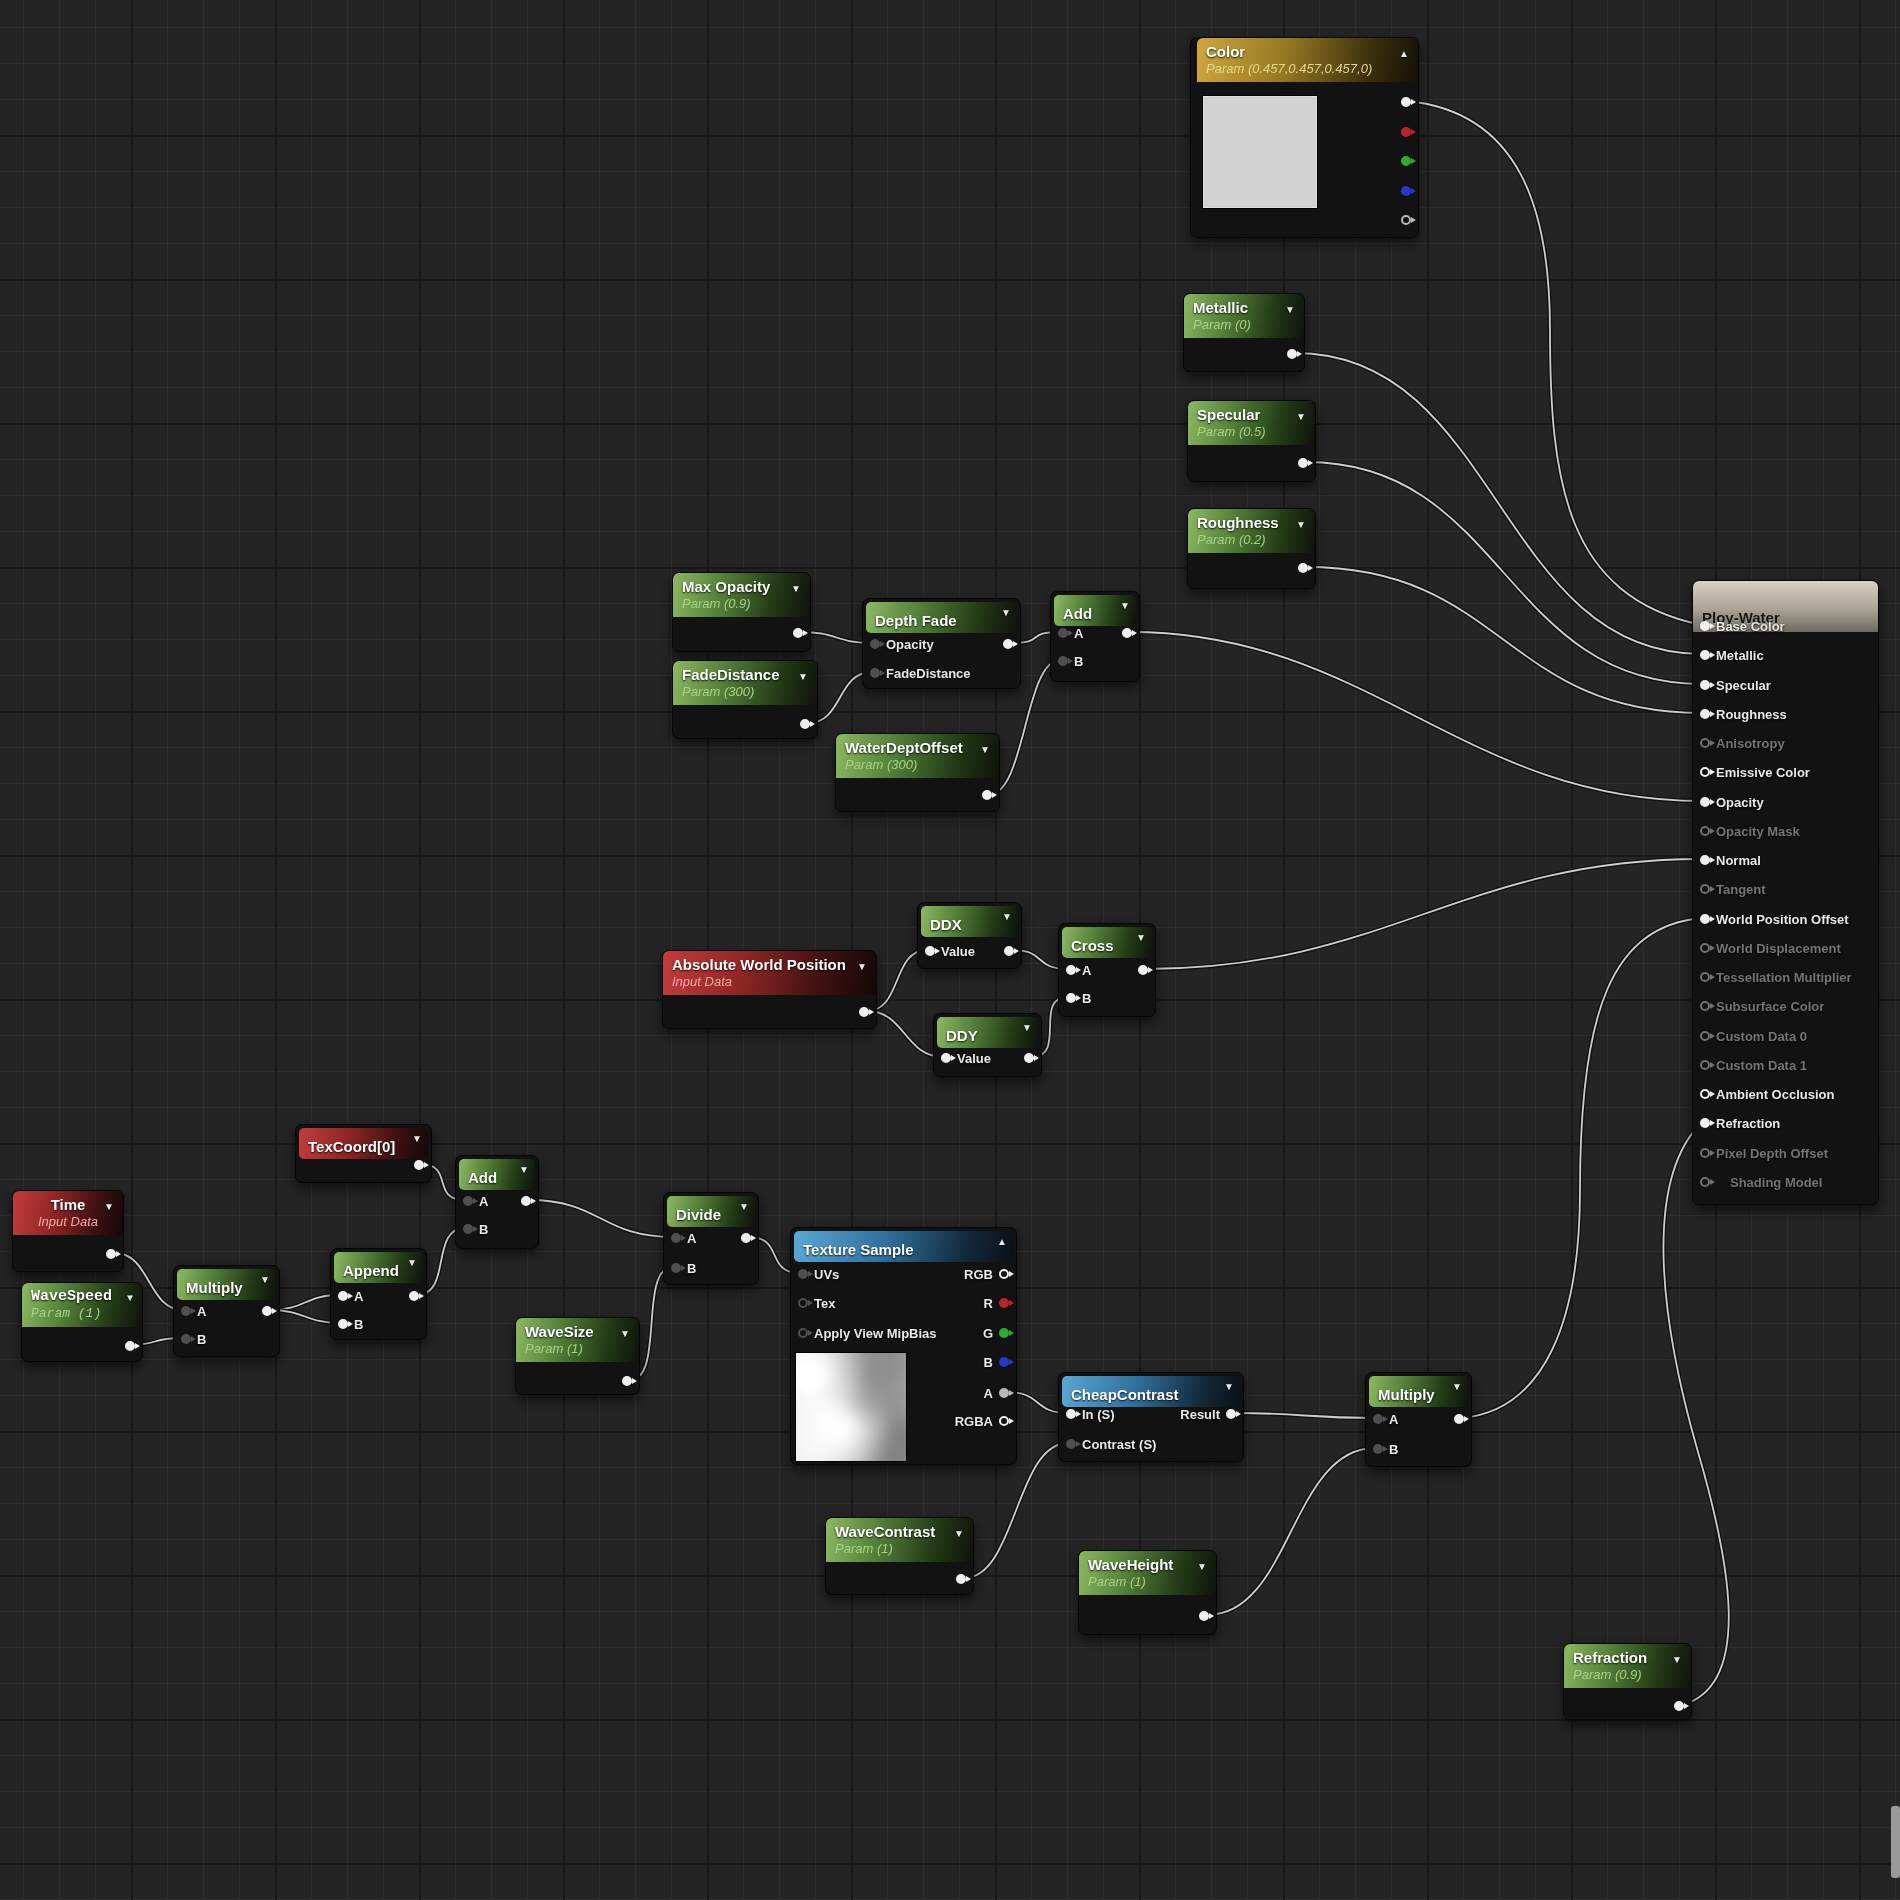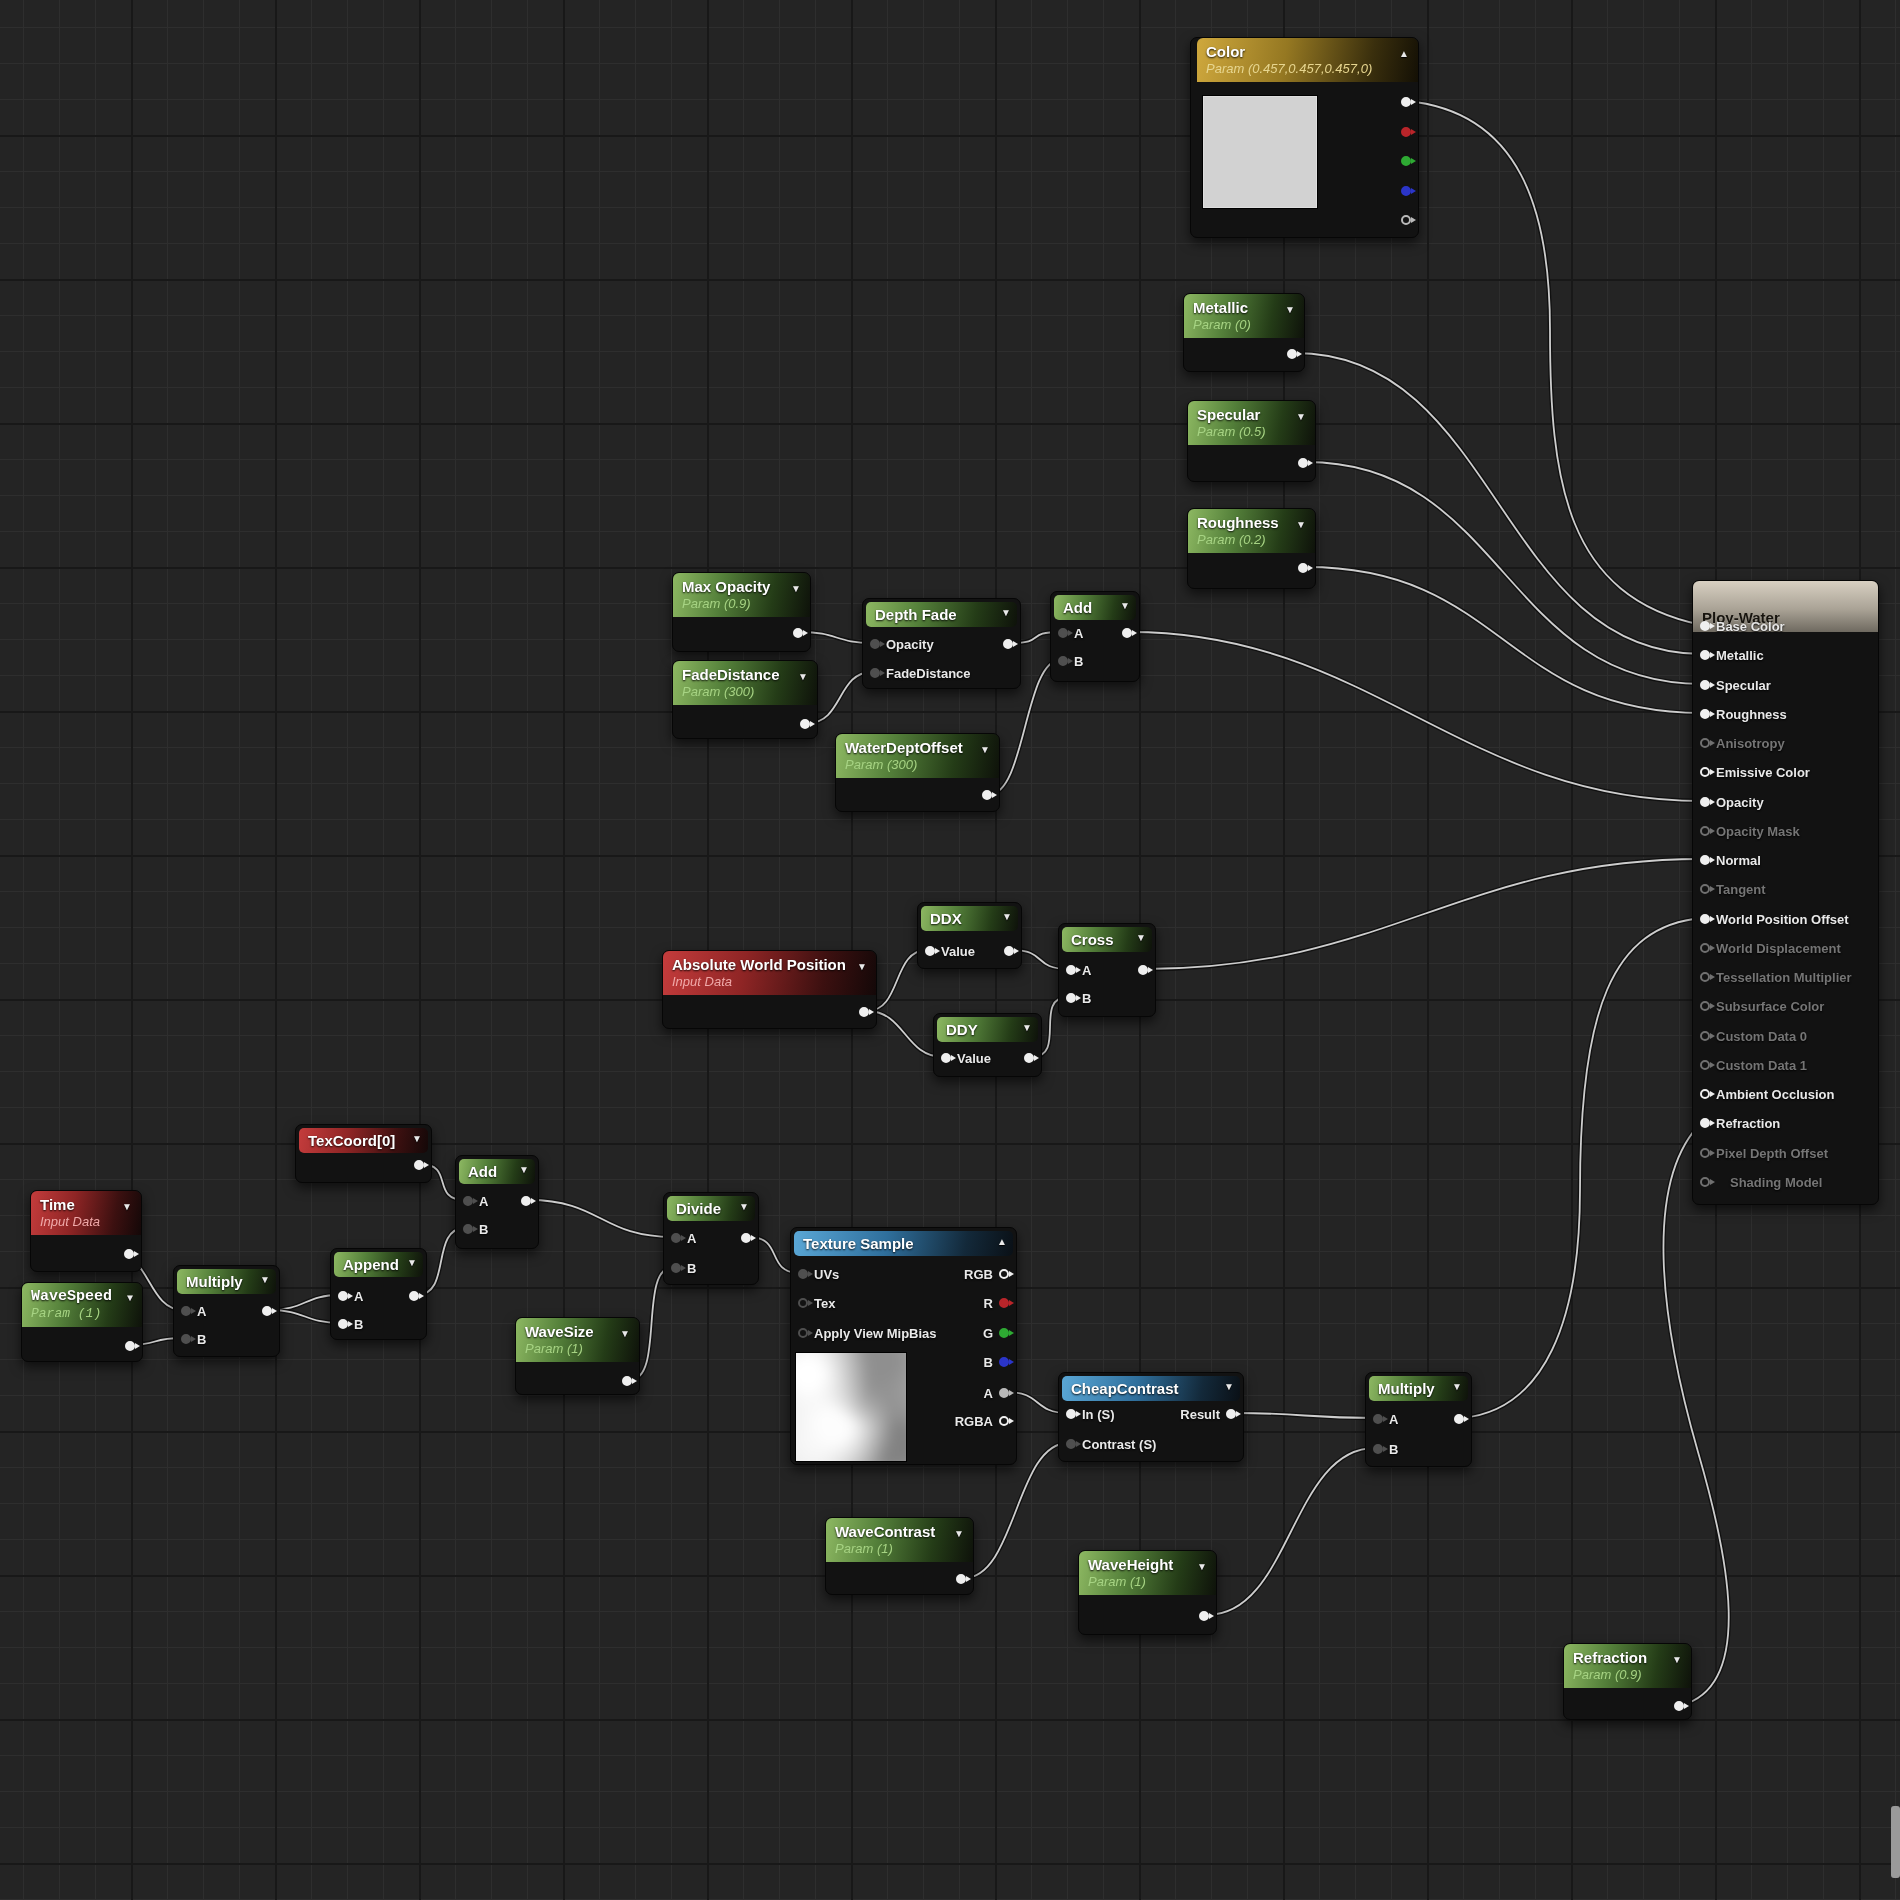--- a/index.html
+++ b/index.html
@@ -12,21 +12,21 @@
       linear-gradient(to bottom,#181818 2px,transparent 2px),
       linear-gradient(to right,#2e2e2e 1px,transparent 1px),
       linear-gradient(to bottom,#2e2e2e 1px,transparent 1px);
     background-size:144px 144px,144px 144px,36px 36px,36px 36px;
     background-position:-13px -9px;}
   #wires{position:absolute;inset:0;pointer-events:none;}
   .node{position:absolute;background:#121212;border:1px solid #060606;
     border-radius:7px;box-shadow:0 5px 12px rgba(0,0,0,.6);}
   .hd{position:absolute;left:0;top:0;right:0;border-radius:6px 6px 0 0;
     padding:5px 9px 6px;box-sizing:border-box;}
-  .hd.inset{left:3px;right:3px;top:3px;border-radius:5px;padding:4px 9px 4px;}
+  .hd.inset{left:3px;right:3px;top:3px;border-radius:5px;padding:10px 9px 4px;}
   .hd .t{display:block;font-weight:bold;font-size:15px;color:#fff;
     text-shadow:0 1px 2px rgba(0,0,0,.9);white-space:nowrap;}
   .hd .s{display:block;font-style:italic;font-size:13px;margin-top:1px;white-space:nowrap;}
   .hd-green{background:linear-gradient(100deg,#8db862 0%,#54803a 35%,#243c17 72%,#0e120a 100%);}
   .hd-green .s{color:#a6d383;}
   .hd-red{background:linear-gradient(100deg,#c43c3c 0%,#8f2525 38%,#3c1010 75%,#140808 100%);}
   .hd-red .s{color:#f0a9a9;}
   .hd-gold{background:linear-gradient(100deg,#cfa83d 0%,#957822 40%,#3a2f0d 78%,#141005 100%);margin-left:6px;}
   .hd-gold .s{color:#e7d690;}
   .hd-blue{background:linear-gradient(100deg,#5aa7d6 0%,#2f6f9c 42%,#13293a 78%,#0a1016 100%);}
@@ -315,21 +315,21 @@
           <span class="lb">A</span>
         </div>
         <div class="row in" style="top: 65px;">
           <span class="pin fill" style="--pc: #4f4f4f;"></span>
           <span class="lb">B</span>
         </div>
         <div class="row out" style="top: 37px;">
           <span class="pin fill" style="--pc: #efefef;"></span>
         </div>
       </div>
-      <div class="node" style="left: 30px; top: 1190px; width: 110px; height: 80px;">
+      <div class="node" style="left: 12px; top: 1190px; width: 110px; height: 80px; text-align: center;">
         <div class="hd hd-red">
           <span class="t">Time</span>
           <span class="s">Input Data</span>
         </div>
         <span class="col" style="top: 10px;">▼</span>
         <div class="row out" style="top: 55px;">
           <span class="pin fill" style="--pc: #efefef;"></span>
         </div>
       </div>
       <div class="node" style="left: 21px; top: 1282px; width: 120px; height: 78px; font-family: Liberation Mono, monospace;">

